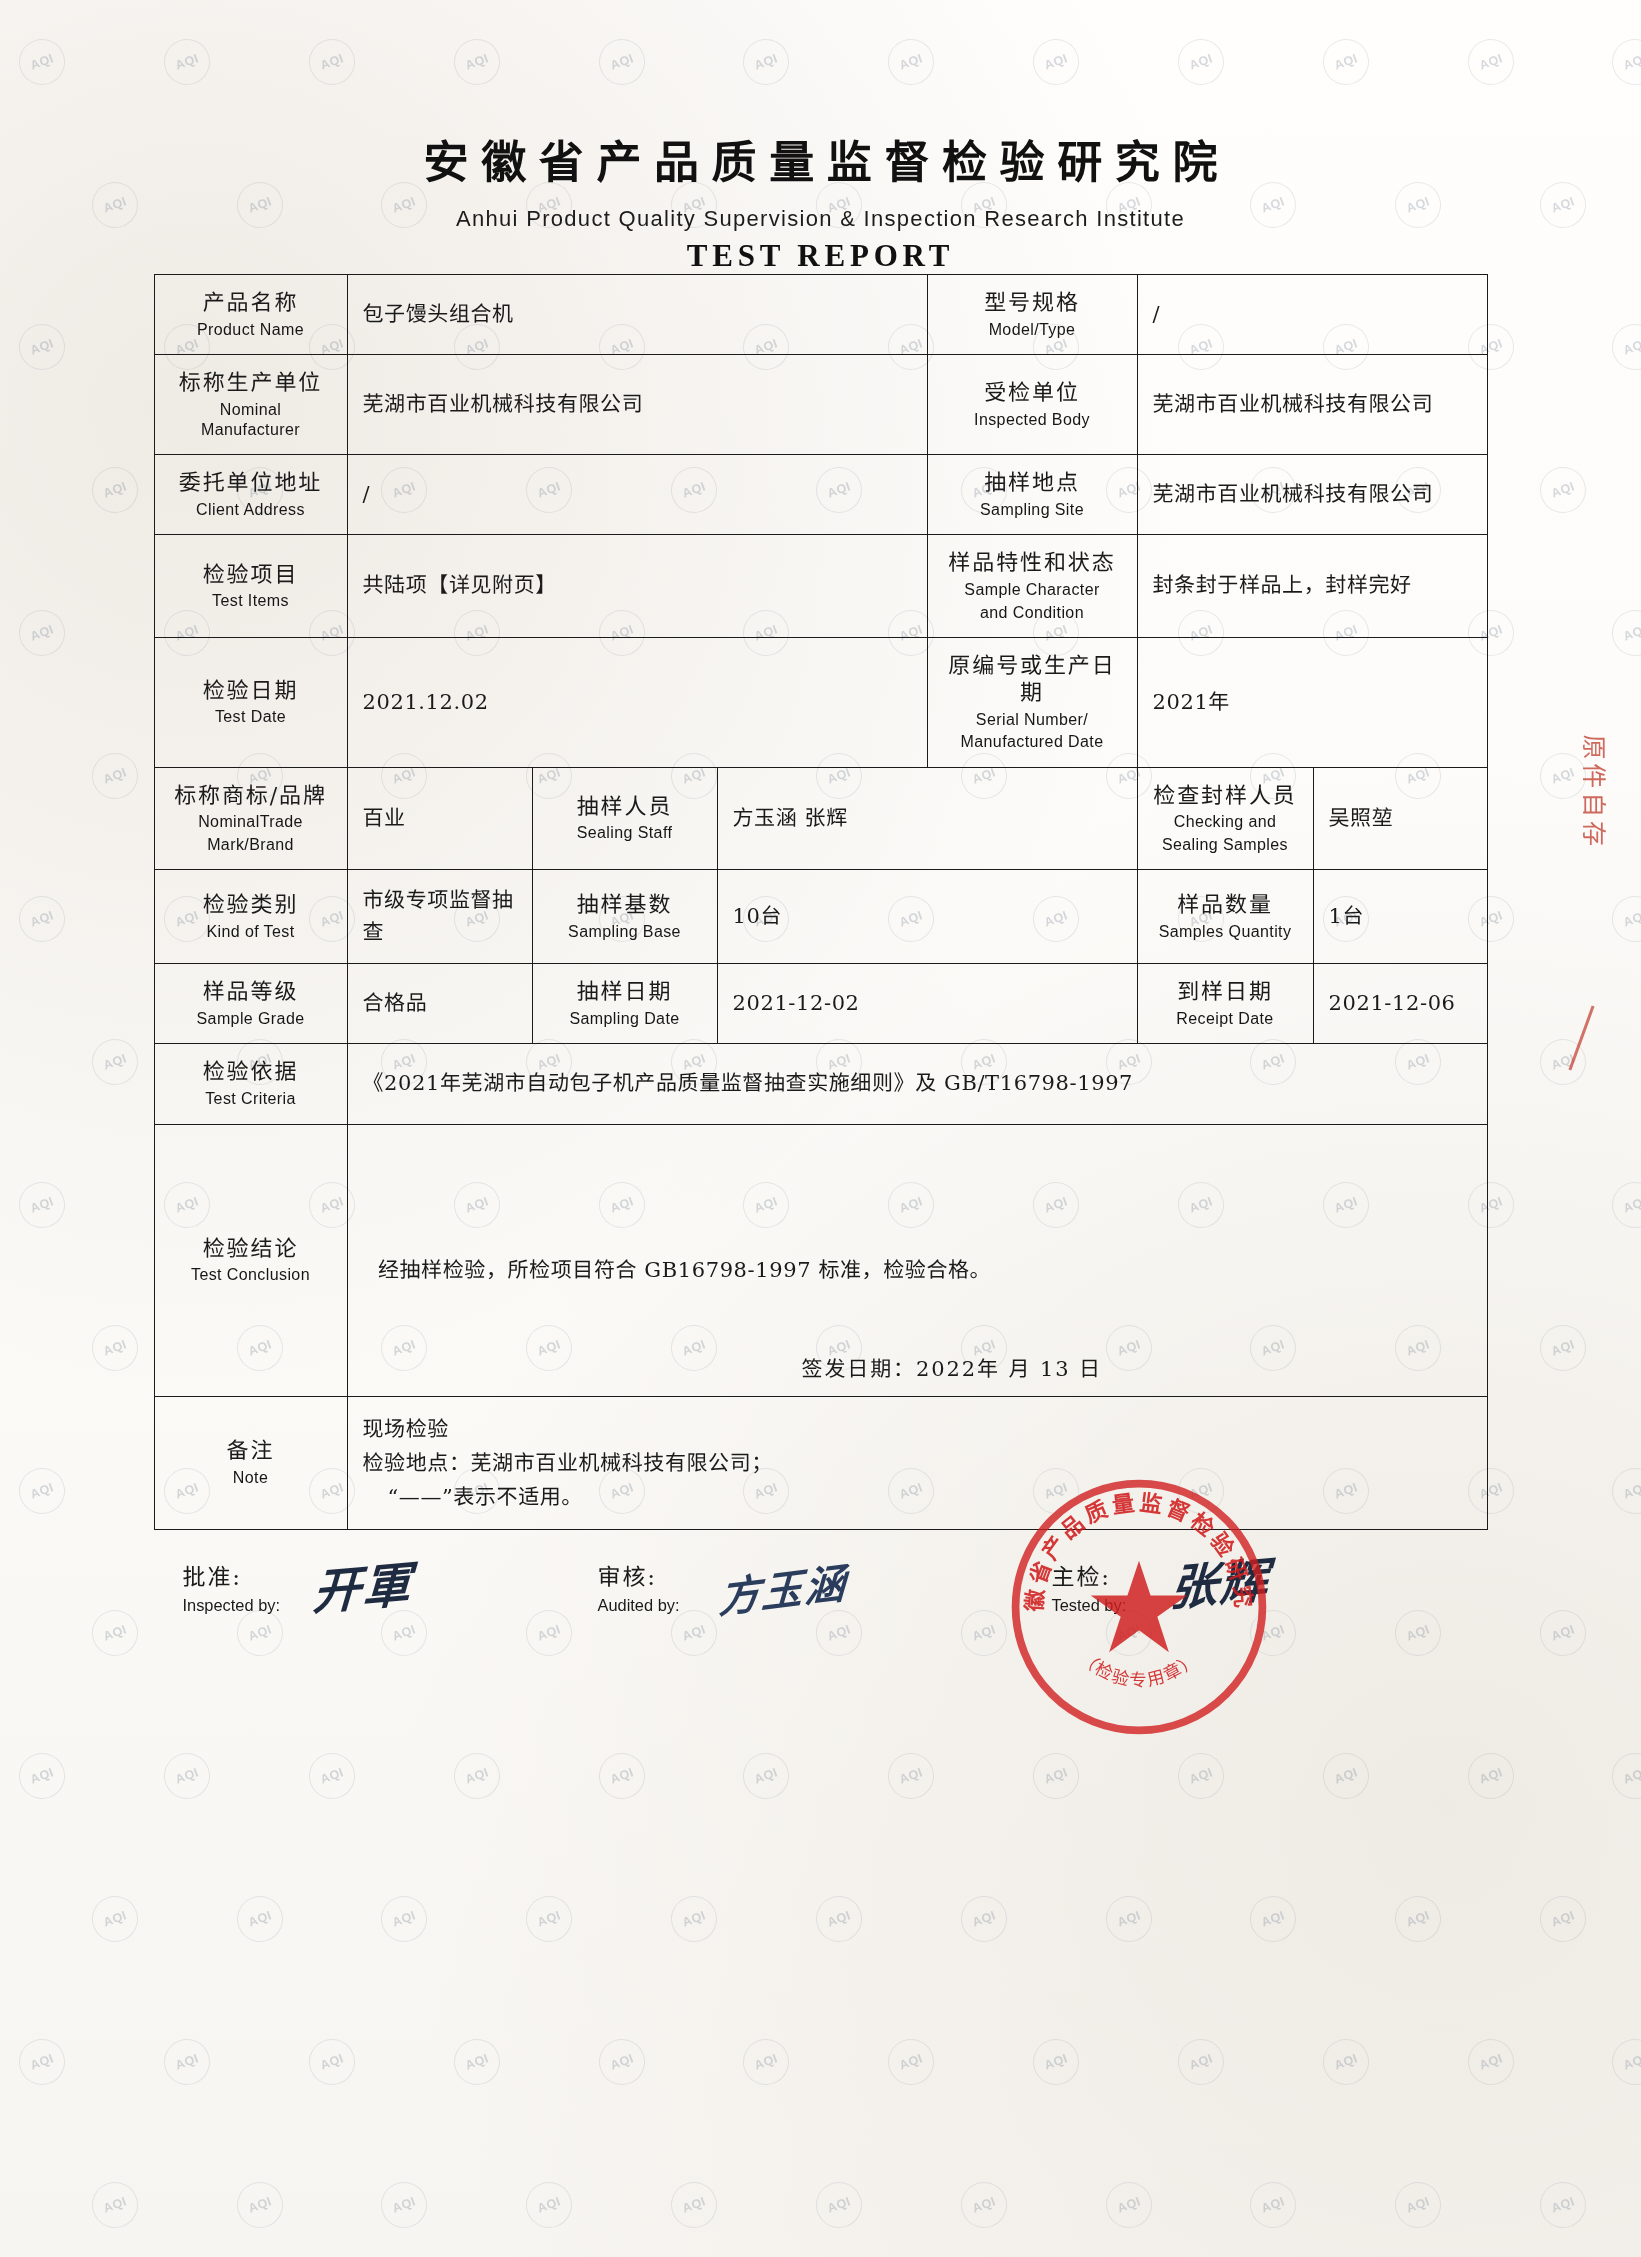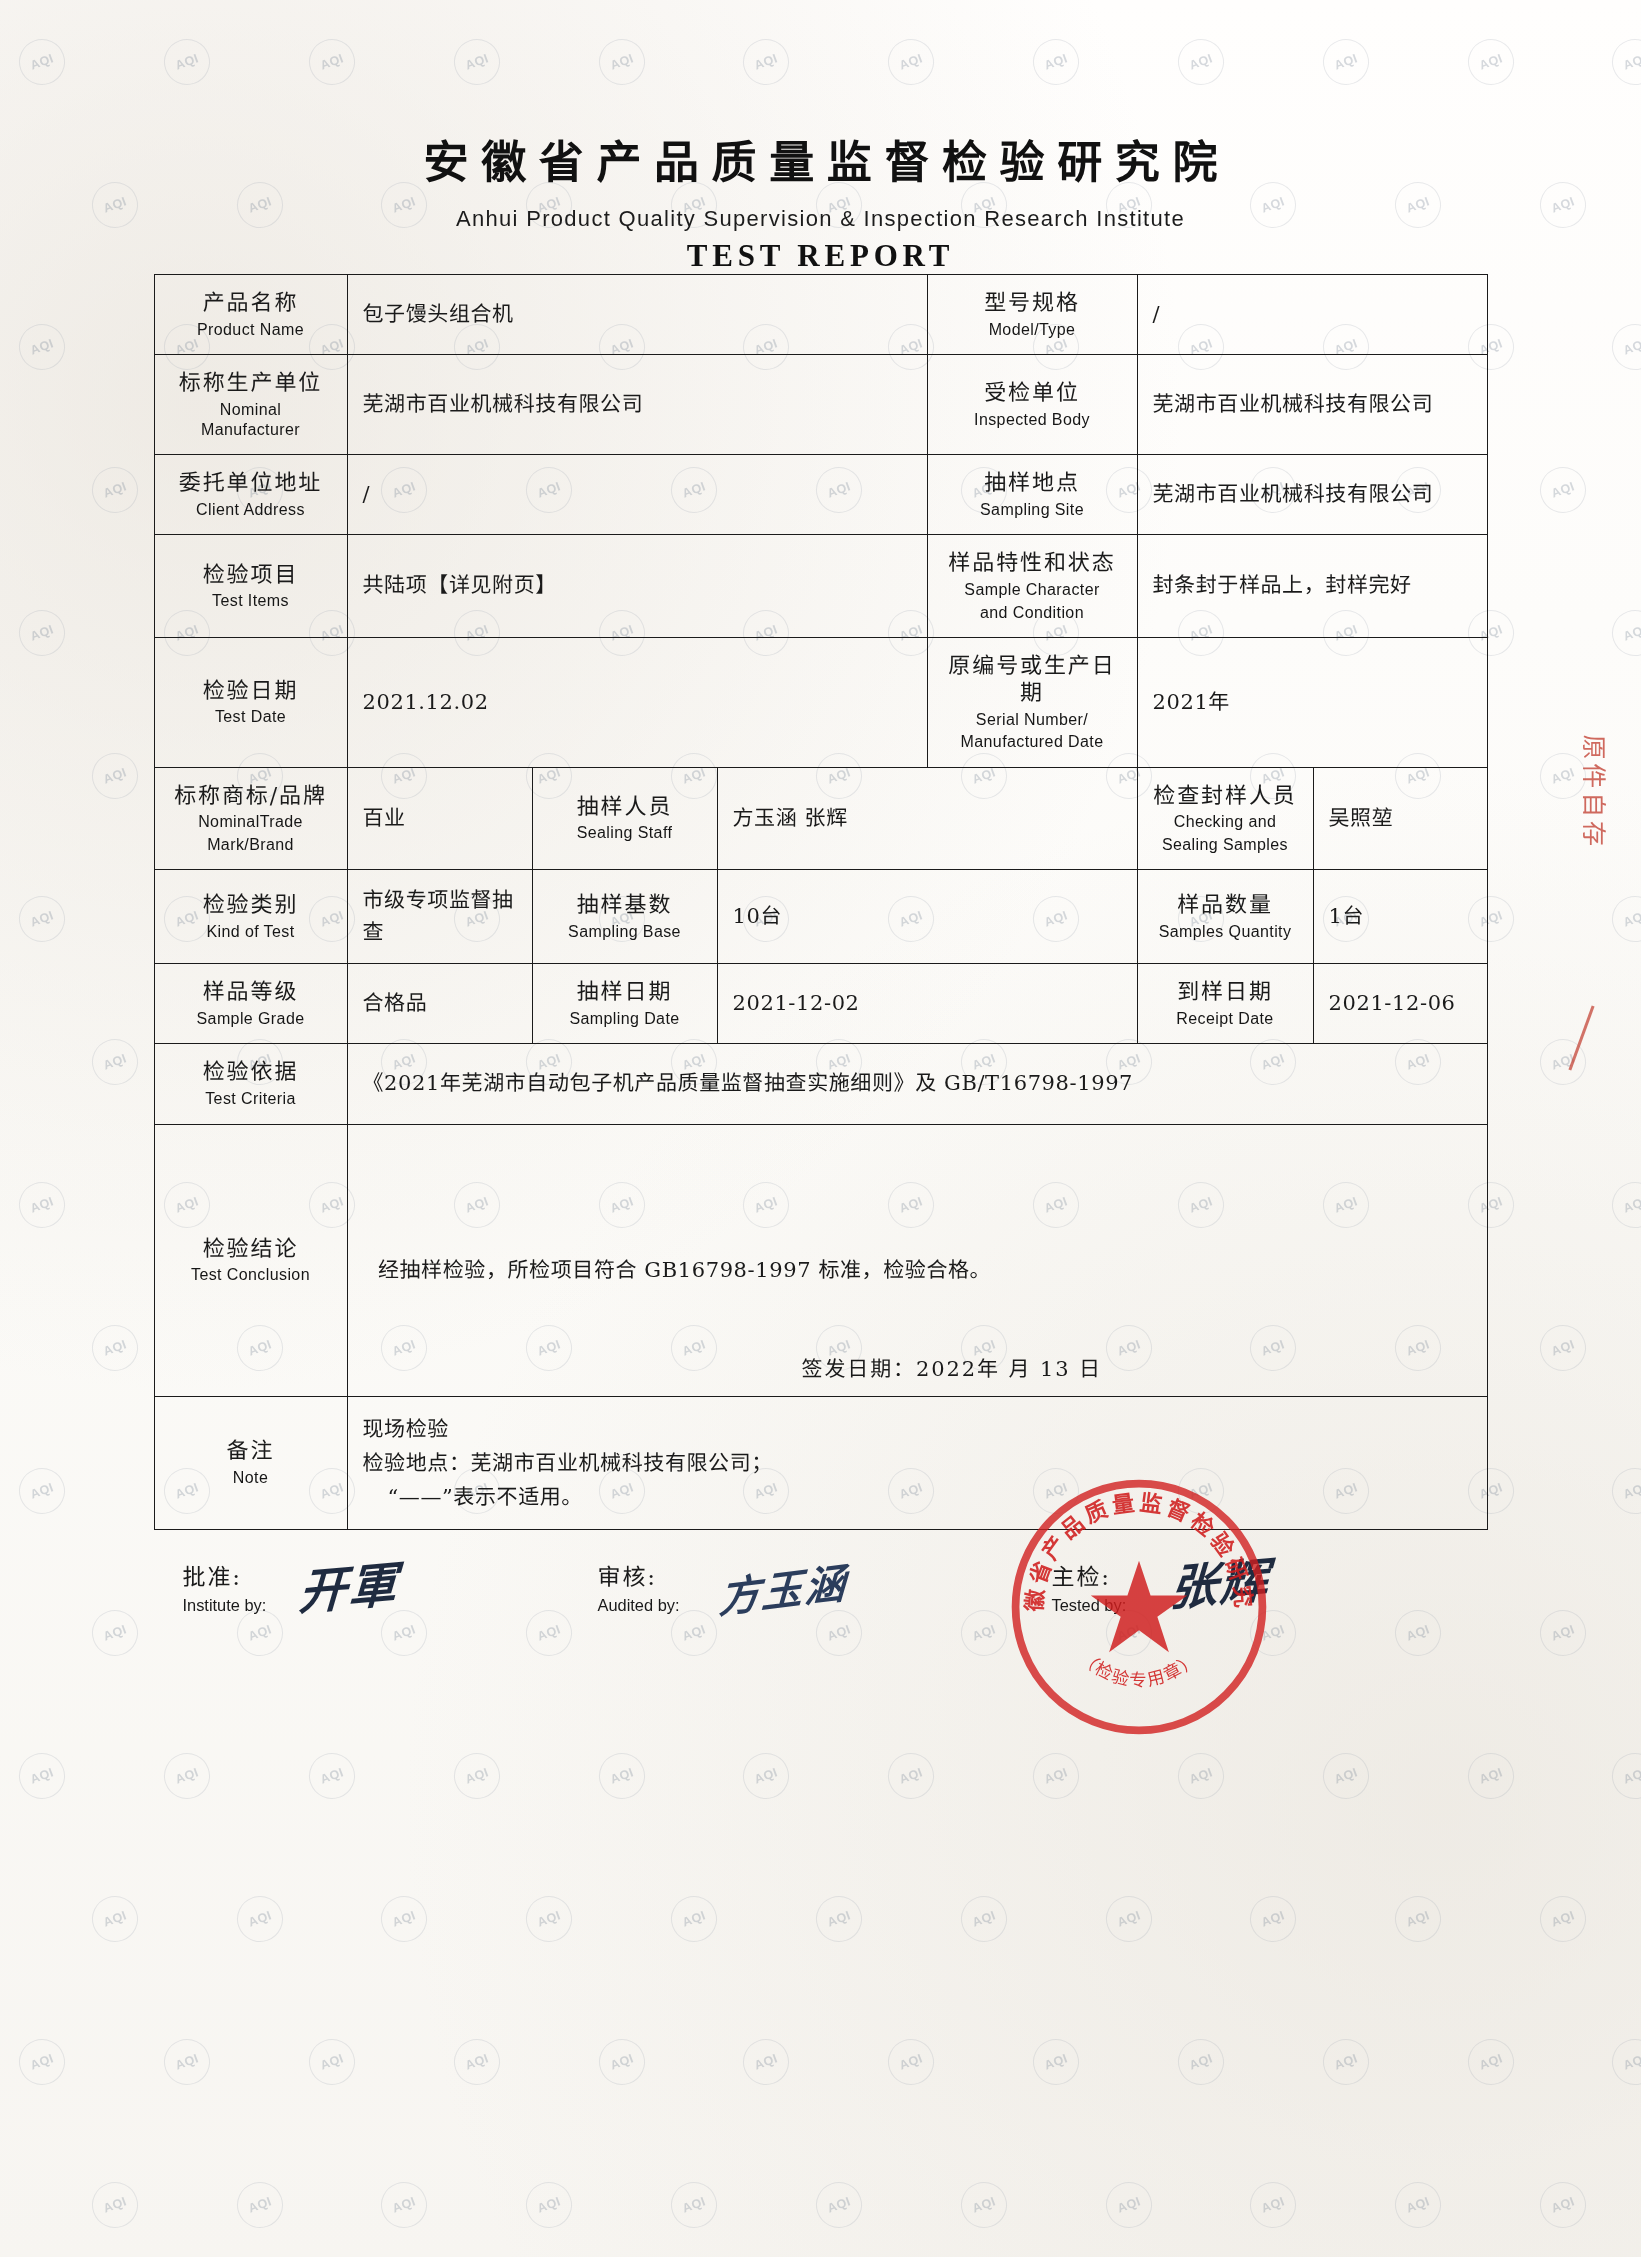--- a/index.html
+++ b/index.html
@@ -622,21 +622,21 @@
           <div class="note-indent">“——”表示不适用。</div>
         </td>
       </tr>
     </tbody>
       </table>
 
     <div class="sig-row">
       <div class="sig-block" style="width:444px;">
         <div class="sig-label" style="padding-left:29px;">
           <span class="cn">批准:</span>
-          <span class="en">Institute by:</span>
+          <span class="en">Inspected by:</span>
         </div>
         <div class="hand ink-dark" style="margin-left:33px; margin-top:-13.5px;">开軍</div>
       </div>
 
       <div class="sig-block" style="width:454px;">
         <div class="sig-label">
           <span class="cn">审核:</span>
           <span class="en">Audited by:</span>
         </div>
         <div class="hand ink-blue" style="margin-left:39px; margin-top:-5.8px;">方玉涵</div>

